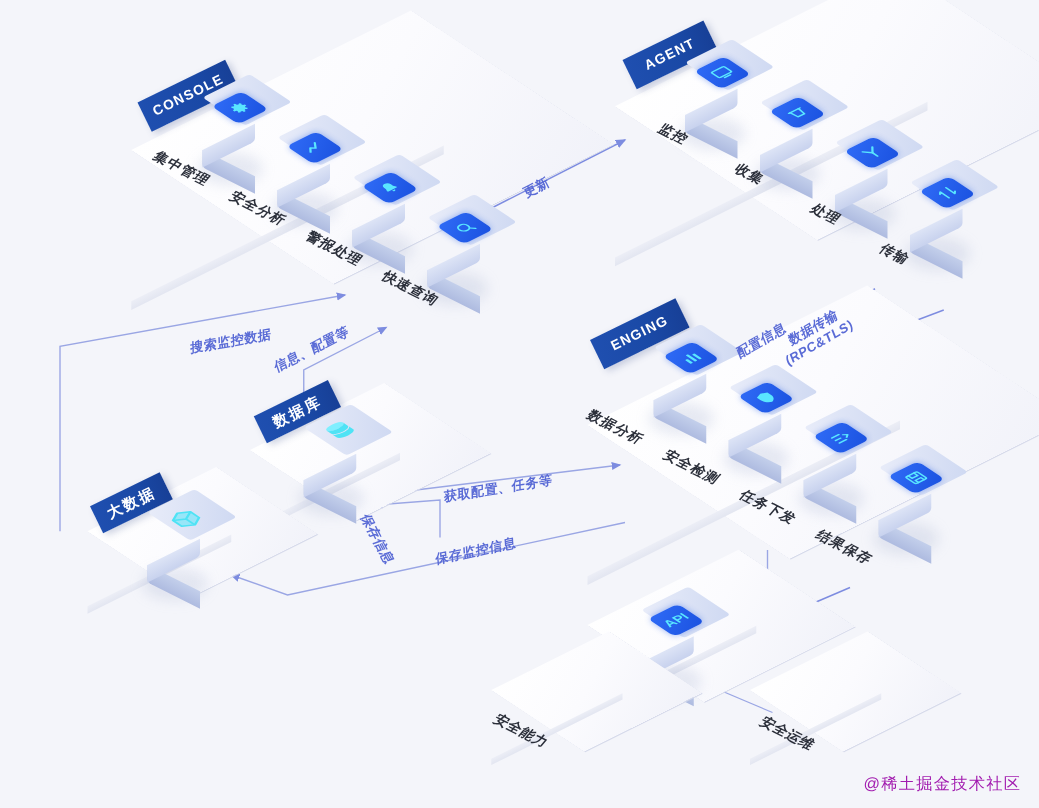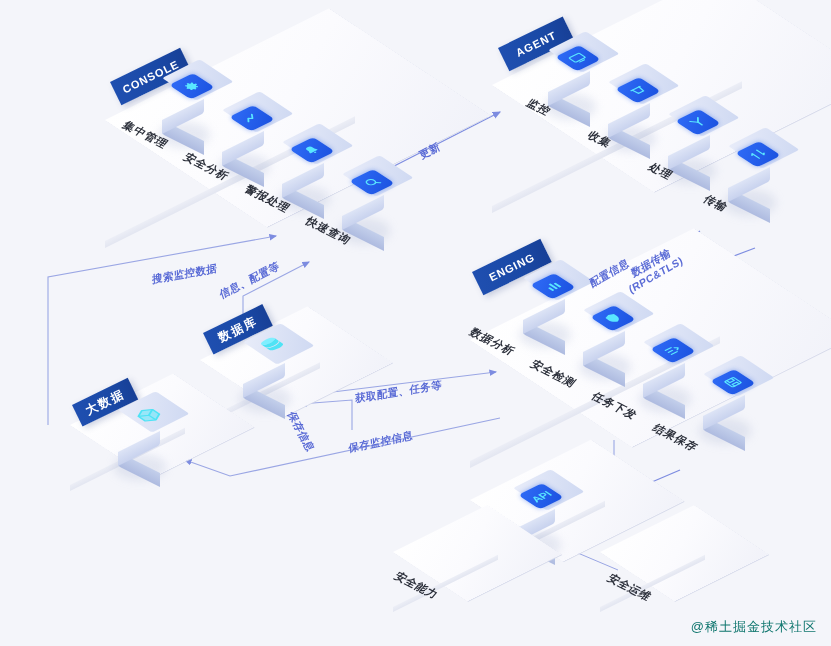--- a/index.html
+++ b/index.html
@@ -81,21 +81,21 @@
     white-space:nowrap;transform-origin:0 0;letter-spacing:1px;
   }
   
   .flab{
     position:absolute;color:#5a6bd6;font-size:10.5px;font-weight:700;
     white-space:nowrap;transform-origin:0 0;letter-spacing:.5px;
     line-height:1.25;text-align:center;
   }
   .watermark{
     position:absolute;right:14px;bottom:10px;
-    color:#0f766e;font-size:13px;letter-spacing:1px;
+    color:#a21caf;font-size:13px;letter-spacing:1px;
   }
 </style>
 </head>
 <body>
 
 <div id="stage">
 
   <svg id="canvas">
     <defs>
       <marker id="ah" markerWidth="8" markerHeight="8" refX="6" refY="3" orient="auto" markerUnits="strokeWidth">

